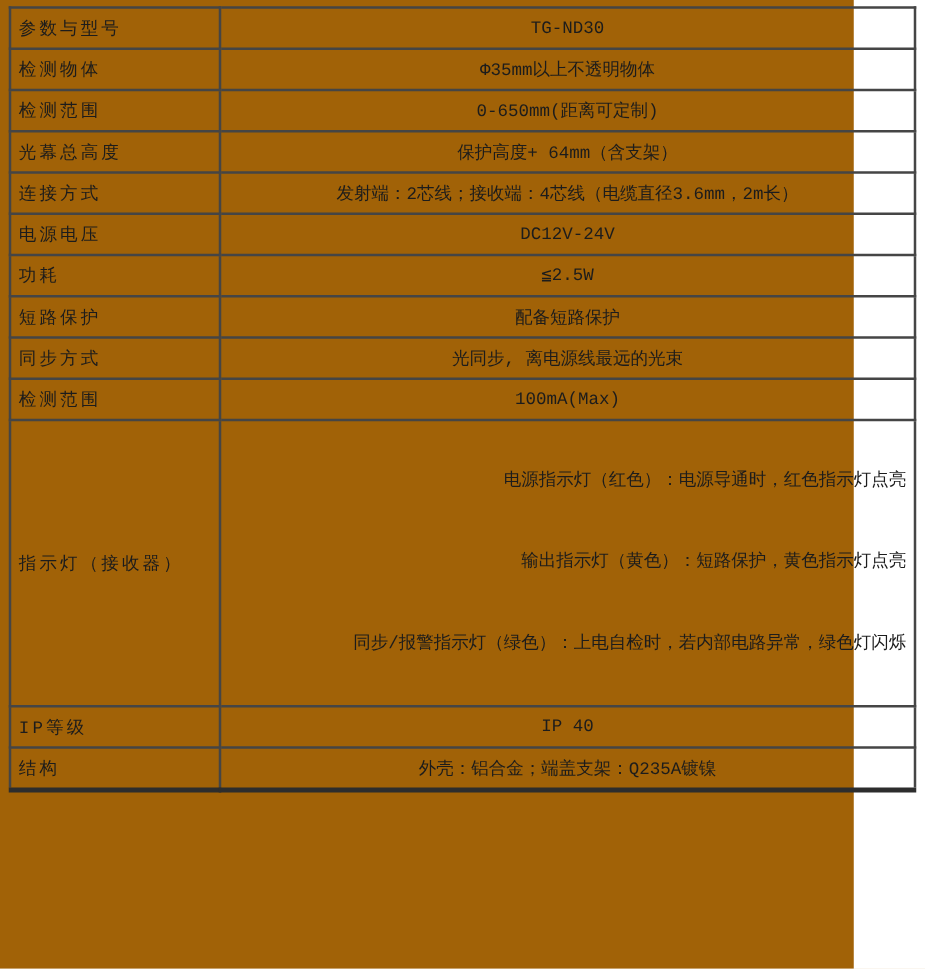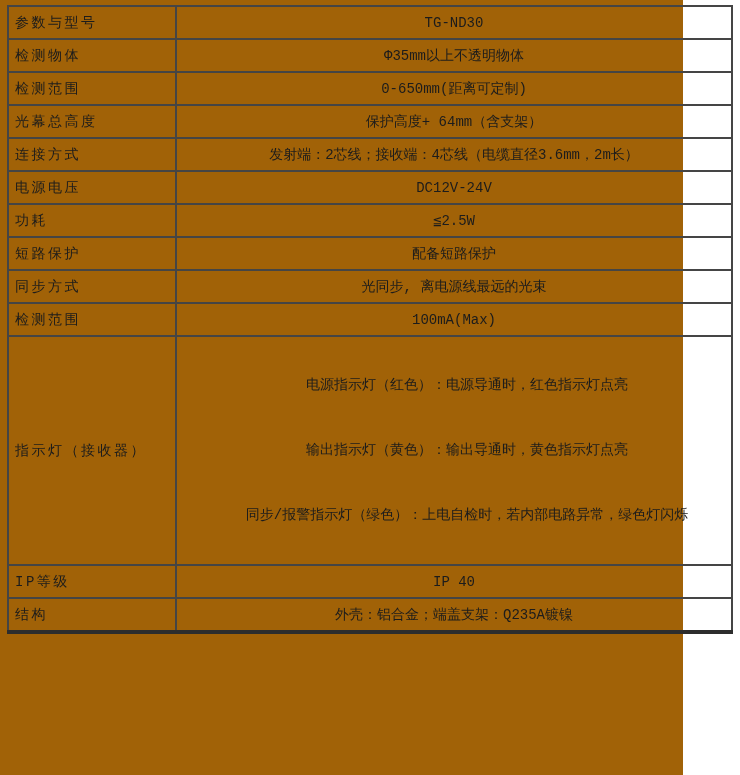--- a/index.html
+++ b/index.html
@@ -39,21 +39,21 @@
     text-align:left;
     padding-left:8px;
     letter-spacing:2.5px;
     white-space:nowrap;
   }
   td.value{
     text-align:center;
     white-space:pre-wrap;
   }
   td.value.multiline{
-    text-align:center;
+    text-align:right;
     padding-left:32px;
     height:99px;
   }
   td.value.multiline .line{
     line-height:33px;
     white-space:pre-wrap;
   }
 </style>
 </head>
 <body>
@@ -102,21 +102,21 @@
         <td class="value">光同步, 离电源线最远的光束</td>
       </tr>
       <tr>
         <td class="label">检测范围</td>
         <td class="value">100mA(Max)</td>
       </tr>
       <tr>
         <td class="label">指示灯（接收器）</td>
         <td class="value multiline">
           <div class="line">电源指示灯（红色）：电源导通时，红色指示灯点亮</div>
-          <div class="line">输出指示灯（黄色）：输出导通时，黄色指示灯点亮</div>
+          <div class="line">输出指示灯（黄色）：短路保护，黄色指示灯点亮</div>
           <div class="line">同步/报警指示灯（绿色）：上电自检时，若内部电路异常，绿色灯闪烁</div>
         </td>
       </tr>
       <tr>
         <td class="label">IP等级</td>
         <td class="value">IP 40</td>
       </tr>
       <tr>
         <td class="label">结构</td>
         <td class="value">外壳：铝合金；端盖支架：Q235A镀镍</td>

